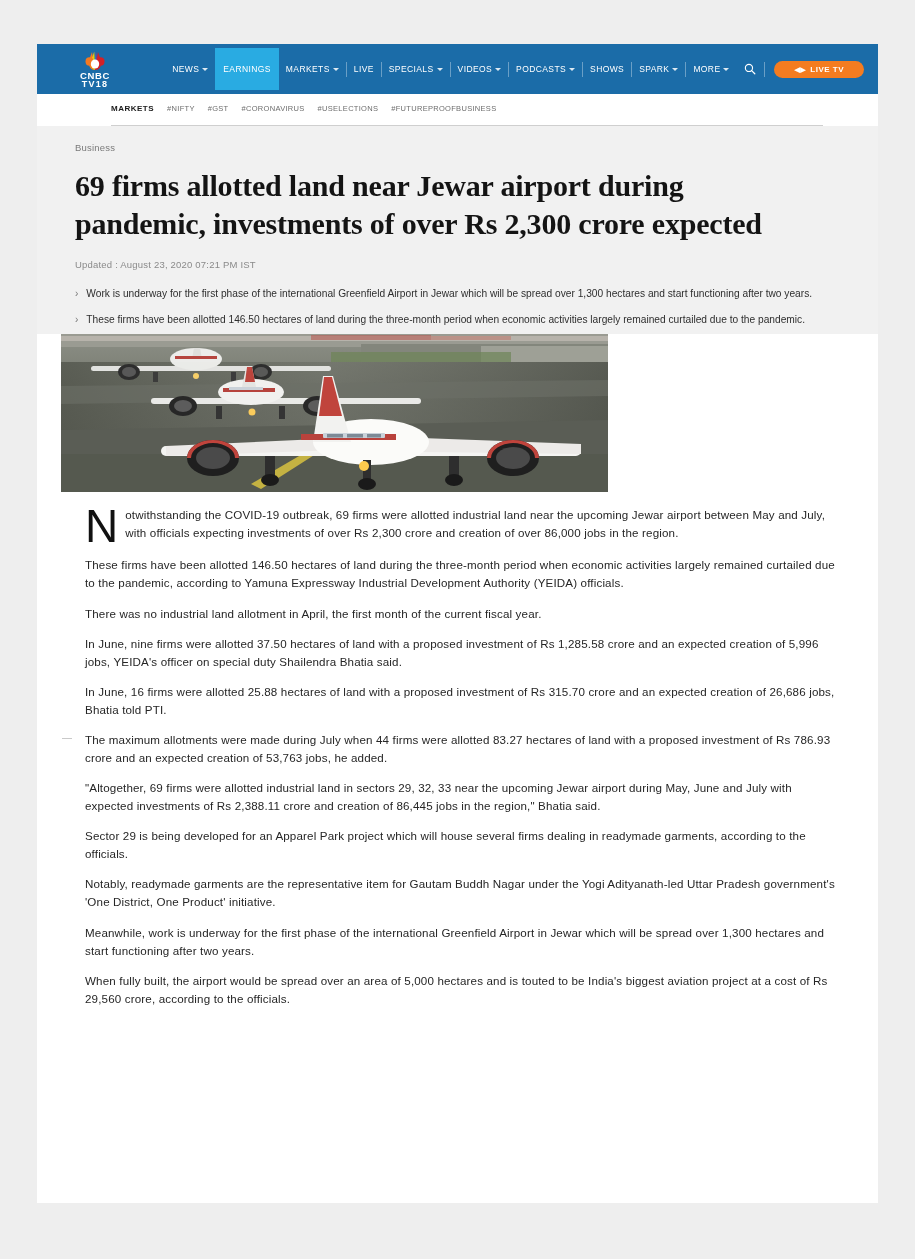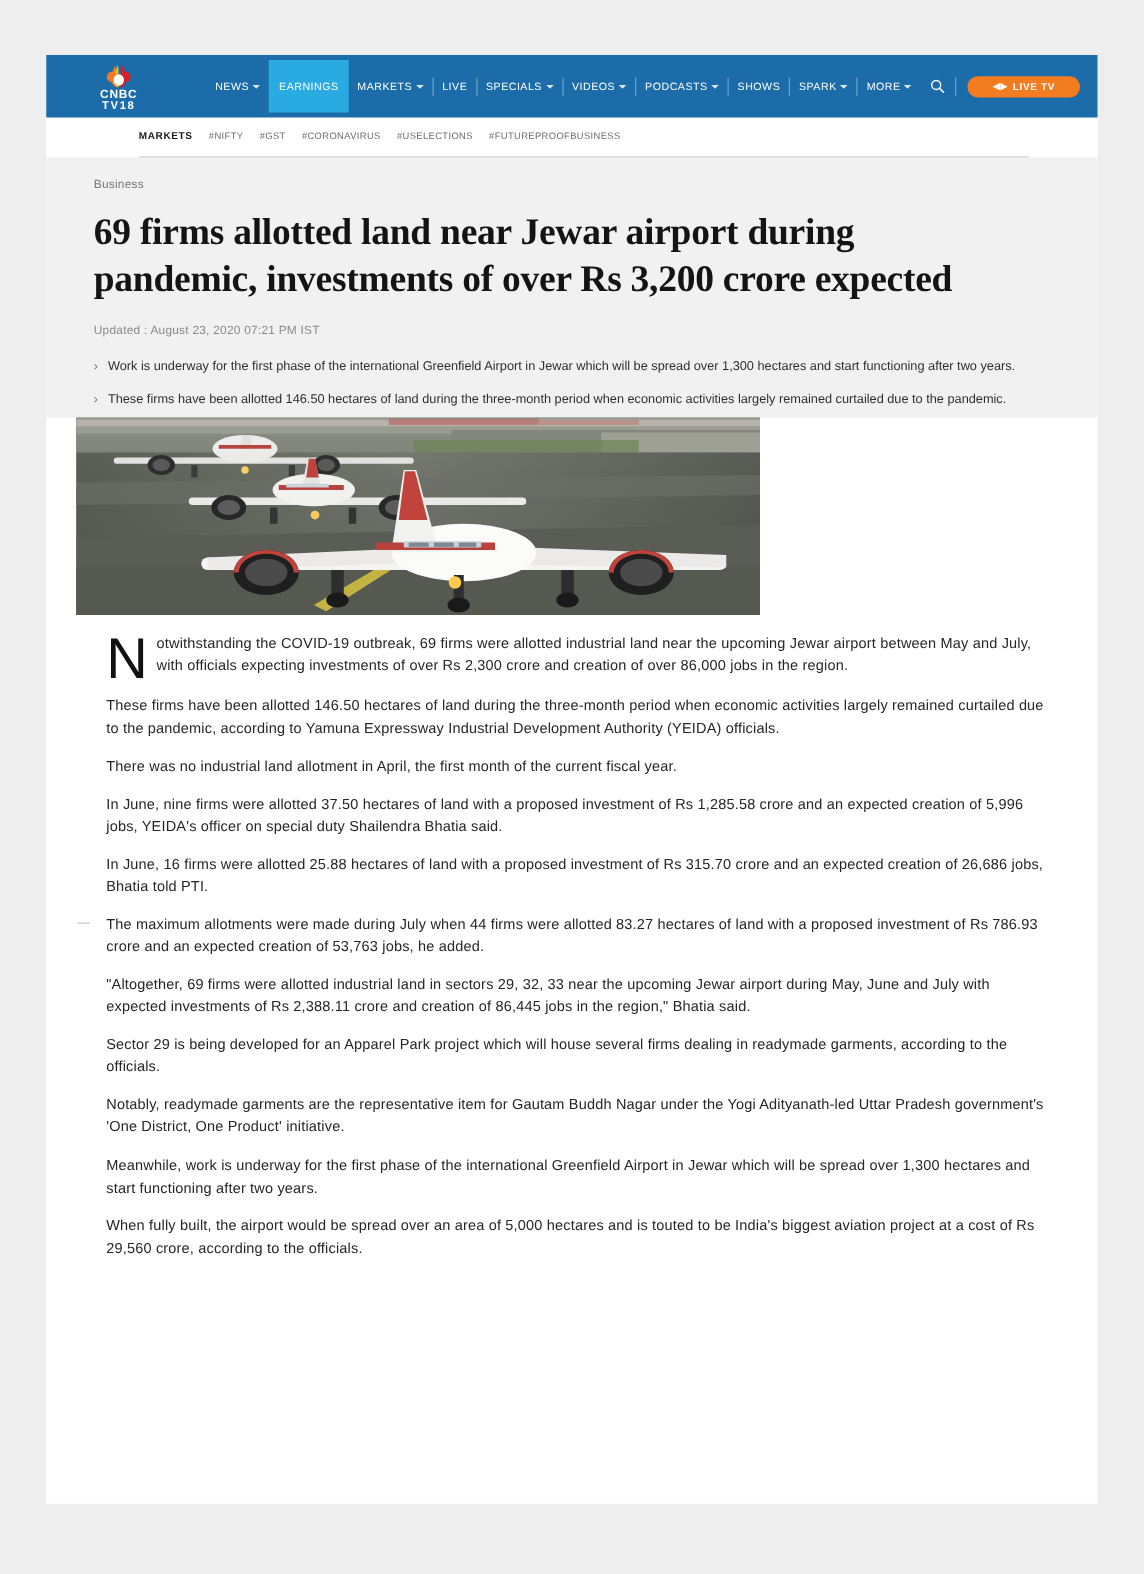--- a/index.html
+++ b/index.html
@@ -295,21 +295,21 @@
         <span class="tag">#NIFTY</span>
         <span class="tag">#GST</span>
         <span class="tag">#CORONAVIRUS</span>
         <span class="tag">#USELECTIONS</span>
         <span class="tag">#FUTUREPROOFBUSINESS</span>
       </div>
     </div>
 
     <div class="head-block">
       <div class="breadcrumb">Business</div>
-      <h1 class="headline">69 firms allotted land near Jewar airport during pandemic, investments of over Rs 3,200 crore expected</h1>
+      <h1 class="headline">69 firms allotted land near Jewar airport during pandemic, investments of over Rs 2,300 crore expected</h1>
       <div class="updated">Updated : August 23, 2020 07:21 PM IST</div>
       <ul class="bullets">
         <li class="bullet">
           <span class="chev">›</span>
           <span>Work is underway for the first phase of the international Greenfield Airport in Jewar which will be spread over 1,300 hectares and start functioning after two years.</span>
         </li>
         <li class="bullet">
           <span class="chev">›</span>
           <span>These firms have been allotted 146.50 hectares of land during the three-month period when economic activities largely remained curtailed due to the pandemic.</span>
         </li>

